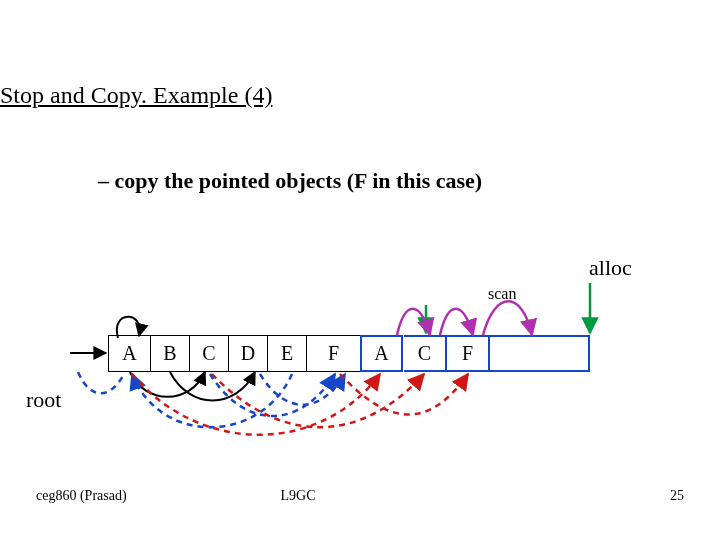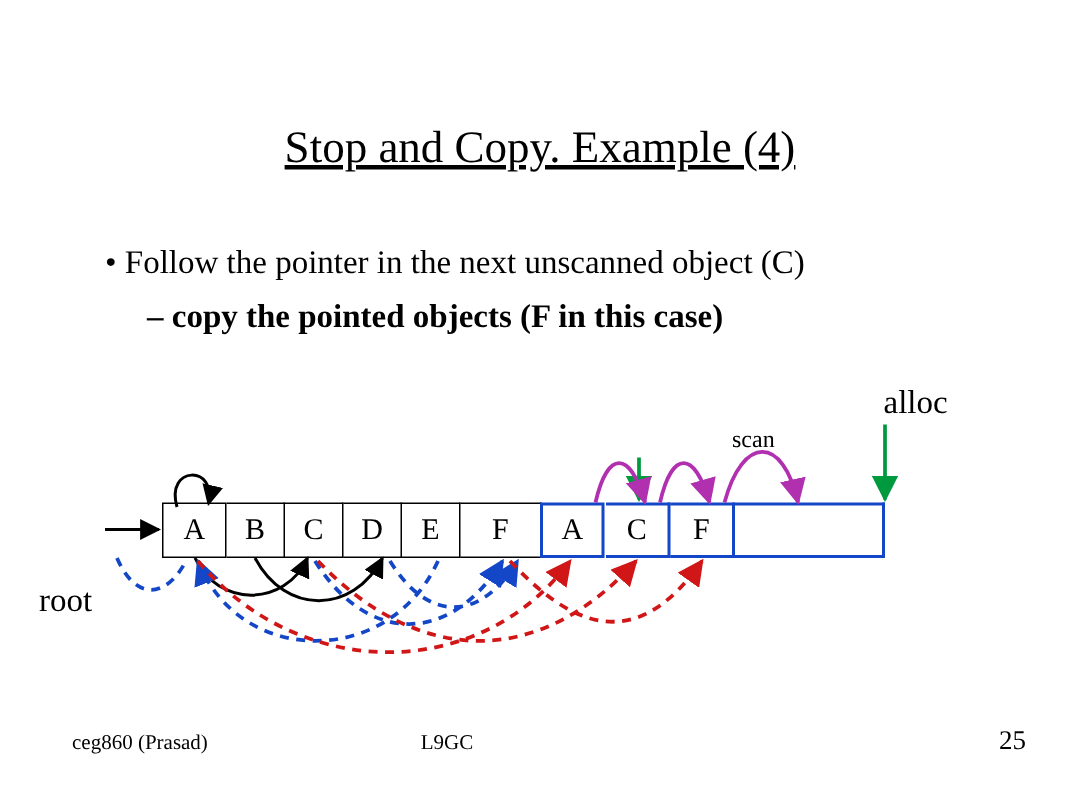--- a/index.html
+++ b/index.html
@@ -1,42 +1,41 @@
 <!DOCTYPE html>
 <html><head>
 <meta charset="utf-8">
 <style>
   html,body{margin:0;padding:0;width:720px;height:540px;background:#fff;font-family:"Times New Roman",Times,serif;color:#000;}
   .slide{position:relative;width:720px;height:540px;}
-  .title{position:absolute;top:82px;left:0;width:720px;text-align:center;font-size:30px;text-decoration:underline;}
+  .title{position:absolute;top:82px;left:0;width:720px;font-size:24px;text-decoration:underline;}
   .bullets{position:absolute;top:160px;left:70px;font-size:22px;line-height:1.35;}
   .b1{margin:0;}
   .b2{margin:6px 0 0 28px;font-weight:bold;}
   .scan{position:absolute;top:285px;left:488px;font-size:16px;}
   .alloc{position:absolute;top:255px;left:573px;font-size:22px;margin-left:16px;}
   .root{position:absolute;top:340px;left:26px;font-size:22px;margin-top:47px;}
   .cells{position:absolute;top:335px;left:108px;height:37px;display:flex;}
   .cell{height:37px;display:flex;align-items:center;justify-content:center;font-size:20px;box-sizing:border-box;}
   .from .cell{border-top:1.5px solid #000;border-bottom:1.5px solid #000;border-right:1.5px solid #000;}
   .from .cell:first-child{border-left:1.5px solid #000;}
   .to .cell{border-top:2px solid #1447c8;border-bottom:2px solid #1447c8;border-right:2px solid #1447c8;}
   .to .cell:first-child{border-left:2px solid #1447c8;position:relative;left:-1px;}
-  .footL{position:absolute;bottom:36px;left:48px;font-size:14px;}
+  .footL{position:absolute;bottom:36px;left:36px;font-size:14px;}
   .footC{position:absolute;bottom:36px;left:0;width:596px;text-align:center;font-size:14px;}
-  .footR{position:absolute;bottom:36px;right:36px;font-size:18px;}
+  .footR{position:absolute;bottom:36px;right:36px;font-size:14px;}
   svg.overlay{position:absolute;top:0;left:0;width:720px;height:540px;pointer-events:none;}
 </style>
 </head>
 <body>
 <div class="slide">
 
 <div class="title">Stop and Copy. Example (4)</div>
 
 <div class="bullets">
-  <p class="b1">•  Follow the pointer in the next unscanned object (C)</p>
   <p class="b2">–  copy the pointed objects (F in this case)</p>
 </div>
 
 <div class="scan">scan</div>
 <div class="alloc">alloc</div>
 <div class="root">root</div>
 
 <div class="cells from" id="from-cells">
       <div class="cell" style="width: 43px;">A</div>
       <div class="cell" style="width: 39px;">B</div>

